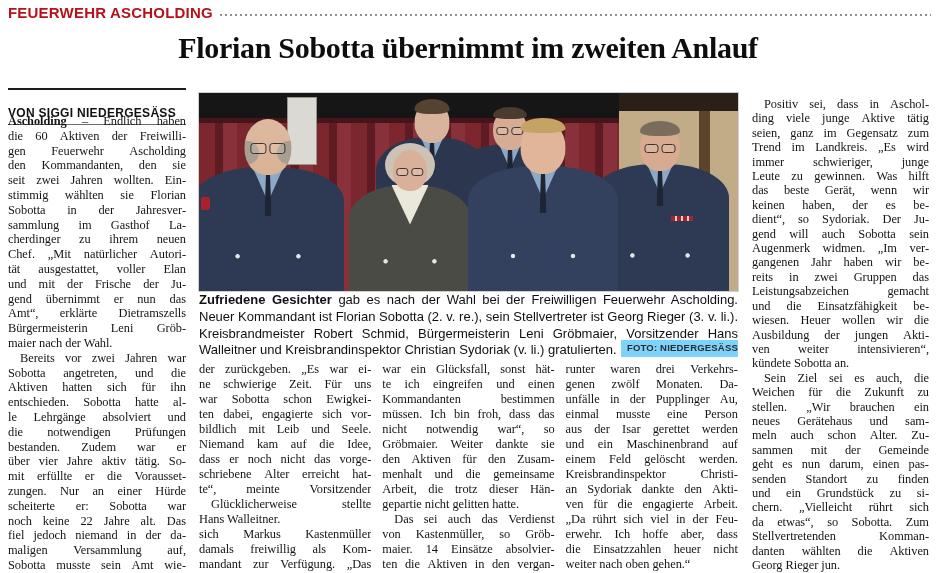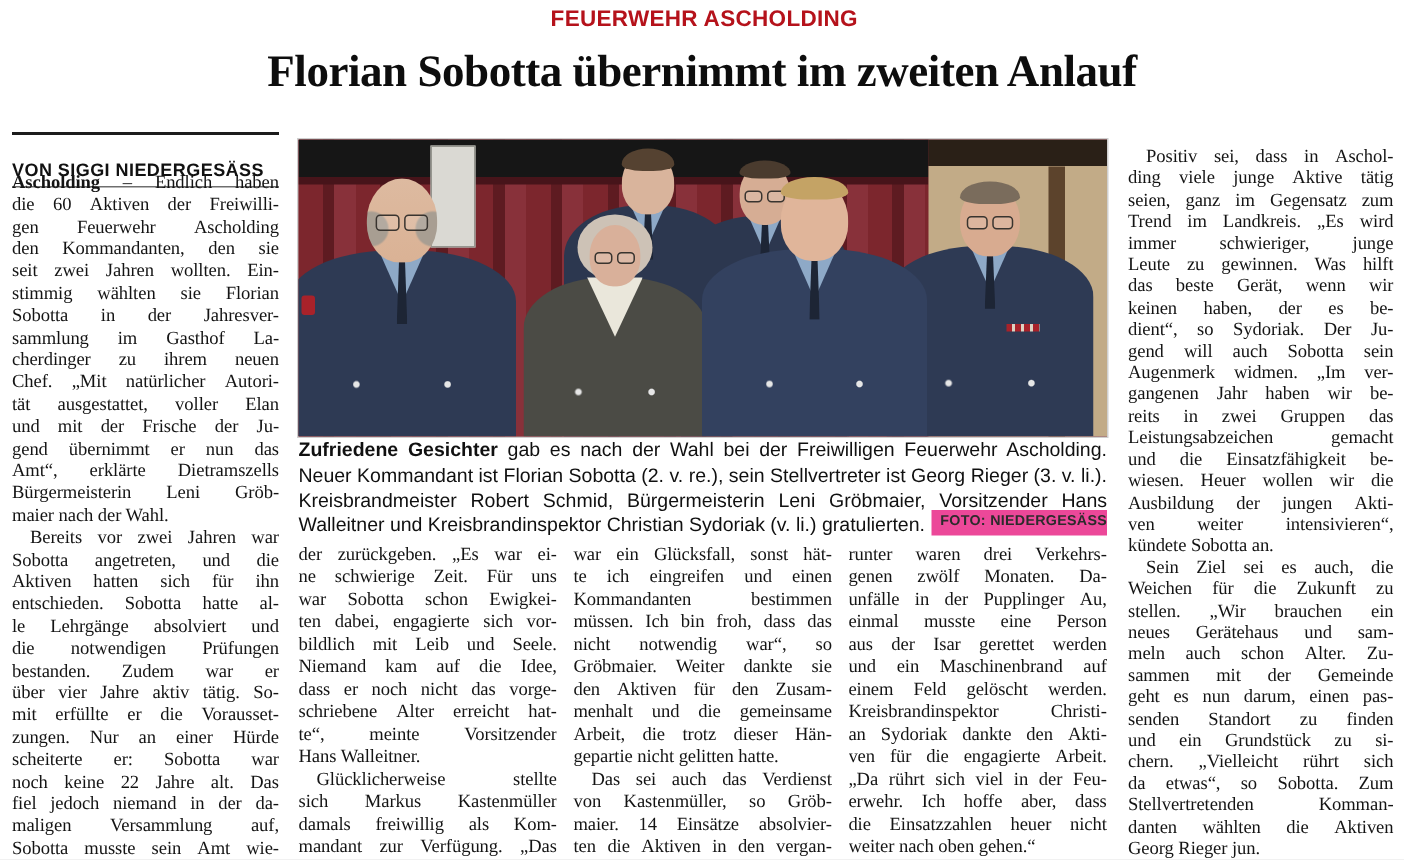--- a/index.html
+++ b/index.html
@@ -1,20 +1,20 @@
 <!DOCTYPE html>
 <html lang="de" style="--kicker-red: #b5121b; --headline-text: #0d0d0d; --body-text: #141414; --rule-gray: #8f8f8f; --photo-curtain-red: #7a252c; --photo-curtain-dark: #5e1b21; --photo-top-band: #161616; --photo-wall-beige: #c2ab87; --photo-wall-stripe: #5c432c; --photo-screen: #dad9d3; --uniform-navy: #2e3a54; --uniform-shirt-blue: #8ea9c7; --tie-dark: #1d2535; --skin-tone: #d8ab93; --woman-hair-gray: #cdc2b6; --woman-jacket: #4b4b45; --red-patch: #a8222a;"><head>
 <meta charset="utf-8">
 <style>
   html,body{margin:0;padding:0;background:#e8e8e8;}
   .page{position:relative;width:936px;height:573px;background:#fff;overflow:hidden;
         font-family:"Liberation Serif","DejaVu Serif",serif;color:#1a1a1a;margin:0 auto;}
 
   
-  .kicker-row{position:absolute;left:8px;top:4px;right:5px;display:flex;align-items:center;gap:7px;flex-direction:column;}
+  .kicker-row{position:absolute;left:8px;top:4px;right:5px;display:flex;align-items:center;gap:7px;}
   .kicker{font-family:"Liberation Sans","DejaVu Sans",sans-serif;font-weight:bold;font-size:15px;
           letter-spacing:.2px;color:var(--kicker-red,#b5121b);white-space:nowrap;}
   .dots{flex:1;height:2px;margin-top:4px;
         background-image:repeating-linear-gradient(90deg,#8f8f8f 0 2px,transparent 2px 5px);}
 
   
   .headline{position:absolute;left:0;right:0;top:31px;margin:0;text-align:center;
             font-family:"Liberation Serif","DejaVu Serif",serif;font-weight:700;
             font-size:30px;letter-spacing:-.3px;color:#0d0d0d;}
 
@@ -59,21 +59,21 @@
   .person .patch{position:absolute;width:9px;height:13px;background:var(--red-patch,#a8222a);border-radius:2px;}
   .person .ribbon{position:absolute;width:22px;height:5px;
     background:repeating-linear-gradient(90deg,#a8222a 0 4px,#ddd3c2 4px 6px);}
 
   
   .caption{position:absolute;left:199px;top:292px;width:539px;margin:0;
            font-family:"Liberation Sans","DejaVu Sans",sans-serif;font-size:13px;
            line-height:16.8px;text-align:justify;color:#101010;}
   .caption .lead{font-weight:bold;}
   .caption .credit{position:absolute;right:0;bottom:2px;font-size:9.5px;font-weight:bold;
-                   letter-spacing:.2px;color:#2b2b2b;background:#ec4899;padding-left:6px;}
+                   letter-spacing:.2px;color:#2b2b2b;background:#7dd3fc;padding-left:6px;}
 </style>
 </head>
 <body>
 
 <div class="page">
 
   <div class="kicker-row">
     <span class="kicker">FEUERWEHR ASCHOLDING</span>
     <span class="dots"></span>
   </div>
@@ -409,25 +409,25 @@
           <span>schriebene</span>
           <span>Alter</span>
           <span>erreicht</span>
           <span>hat-</span>
         </div>
         <div class="tl j">
           <span>te“,</span>
           <span>meinte</span>
           <span>Vorsitzender</span>
         </div>
-        <div class="tl">Hans Walleitner.</div>
         <div class="tl j ind">
           <span>Glücklicherweise</span>
           <span>stellte</span>
         </div>
+        <div class="tl">Hans Walleitner.</div>
         <div class="tl j">
           <span>sich</span>
           <span>Markus</span>
           <span>Kastenmüller</span>
         </div>
         <div class="tl j">
           <span>damals</span>
           <span>freiwillig</span>
           <span>als</span>
           <span>Kom-</span>

